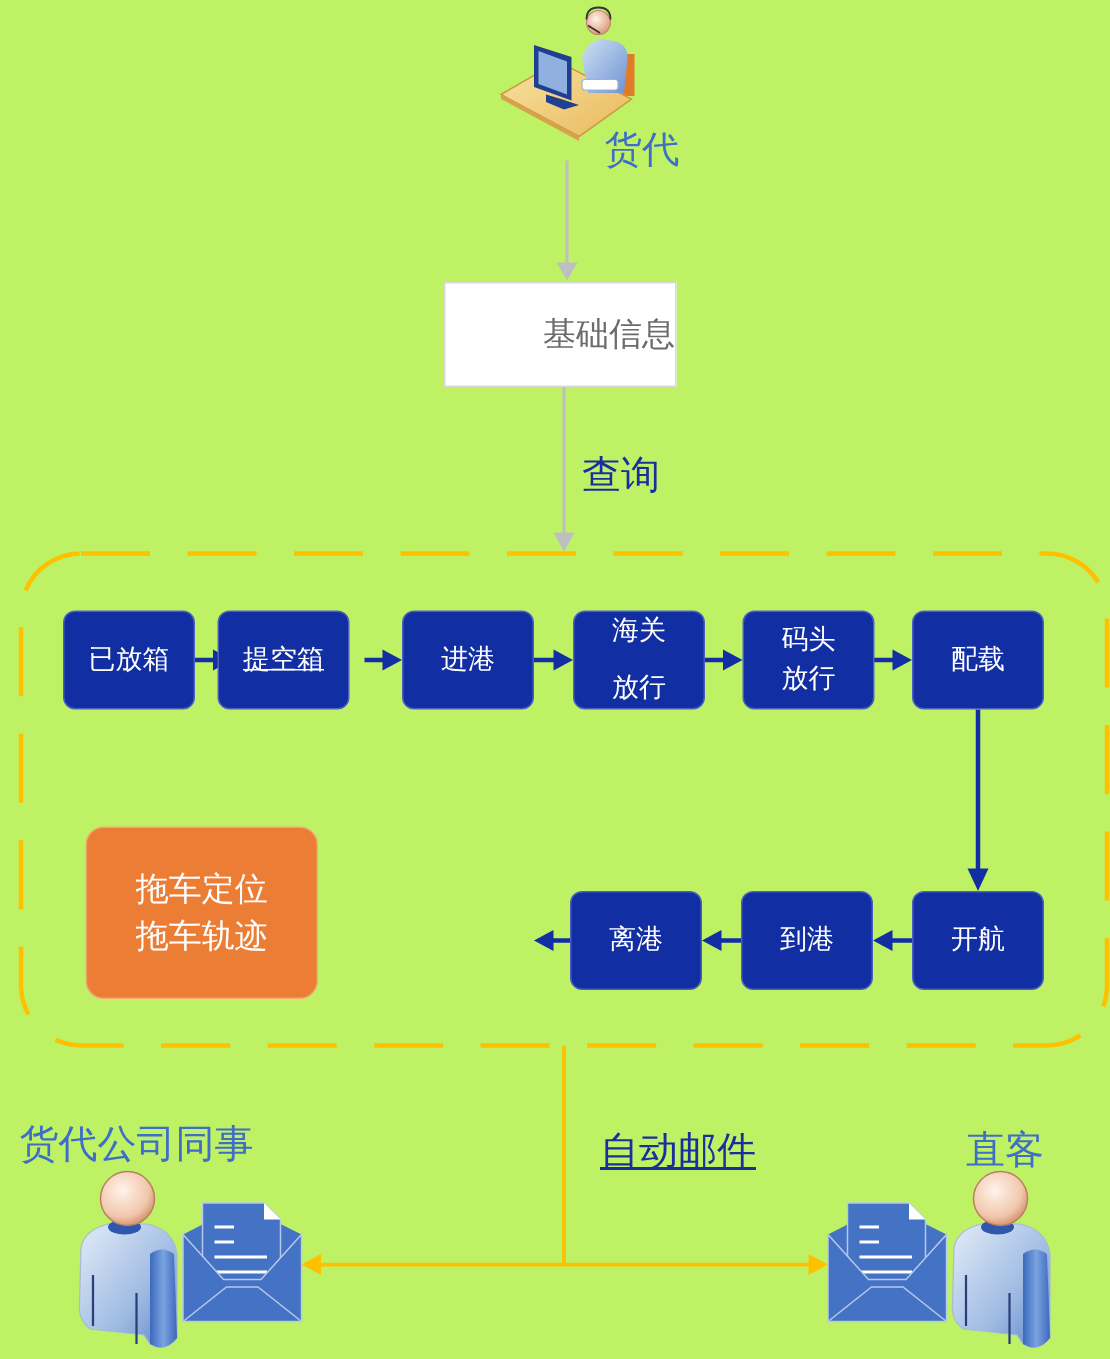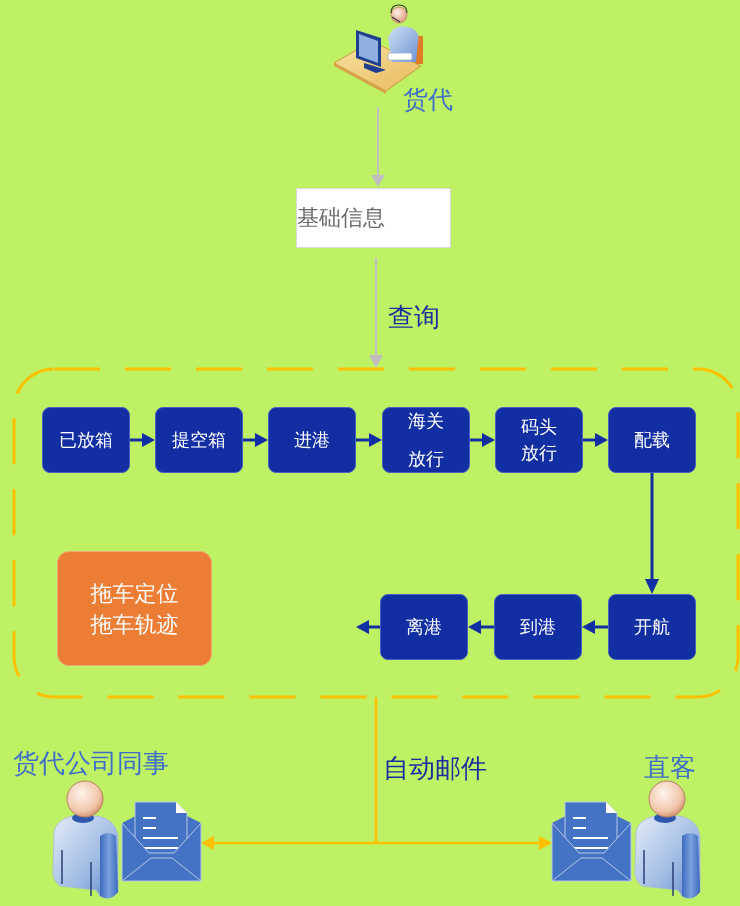--- a/index.html
+++ b/index.html
@@ -9,23 +9,23 @@
       font-family: "DejaVu Sans", "Liberation Sans", sans-serif;
     }
     .abs { position: absolute; }
     svg.overlay { position: absolute; left: 0; top: 0; width: 740px; height: 906px; }
 
     .actor-label { color: #3f6ec8; font-size: 26px; white-space: nowrap; line-height: 1; }
     .actor-label.big { font-size: 25px; }
     .flow-label { color: #1a2f9e; font-size: 26px; white-space: nowrap; line-height: 1; }
 
     .info-box {
-      left: 296px; top: 188px; width: 155px; height: 60px;
+      left: 296px; top: 188px; width: 155px; height: 70px;
       border: 1px solid #d9d9d9; background: #ffffff; box-sizing: border-box;
-      display: flex; align-items: center; justify-content: flex-start;
+      display: flex; align-items: center; justify-content: flex-end;
       color: #6b6b6b; font-size: 22px;
       font-family: "DejaVu Serif", "Liberation Serif", serif;
     }
 
     .step {
       width: 88px; height: 66px; box-sizing: border-box;
       background: #112ea3; border: 1px solid #4a5fbf; border-radius: 8px;
       color: #ffffff; font-size: 18px; line-height: 26px;
       display: flex; flex-direction: column; align-items: center; justify-content: center;
       text-align: center;
@@ -130,21 +130,21 @@
 
   <div class="abs info-box">
     <span>基础信息</span>
   </div>
 
   <div class="abs flow-label" style="left:388px;top:304px;">查询</div>
 
   <div class="abs step row1" style="left:42px;">
     <span>已放箱</span>
   </div>
-  <div class="abs step row1" style="left:155px;">
+  <div class="abs step row1" style="left:145px;text-decoration:underline;">
     <span>提空箱</span>
   </div>
   <div class="abs step row1" style="left:268px;">
     <span>进港</span>
   </div>
   <div class="abs step row1" style="left:382px;justify-content:space-between;">
     <span>海关</span>
     <span>放行</span>
   </div>
   <div class="abs step row1" style="left:495px;">
@@ -163,21 +163,21 @@
   </div>
   <div class="abs step row2" style="left:380px;">
     <span>离港</span>
   </div>
 
   <div class="abs track-box">
     <span>拖车定位</span>
     <span>拖车轨迹</span>
   </div>
 
-  <div class="abs flow-label" style="left:383px;top:755px;">自动邮件</div>
+  <div class="abs flow-label" style="left:400px;top:755px;text-decoration:underline;">自动邮件</div>
 
   <div class="abs actor-label" style="left:13px;top:750px;">货代公司同事</div>
   <svg class="abs" style="left:50px;top:780px;width:72px;height:124px;" viewBox="0 0 72 124">
     <defs>
       <radialGradient id="headL" cx="0.4" cy="0.35" r="0.7">
         <stop offset="0" stop-color="#fff3ea"></stop>
           <stop offset="0.7" stop-color="#f1c7ac"></stop>
           <stop offset="1" stop-color="#d08c68"></stop>
       </radialGradient>
       <linearGradient id="bodyL" x1="0" y1="0" x2="1" y2="1">

